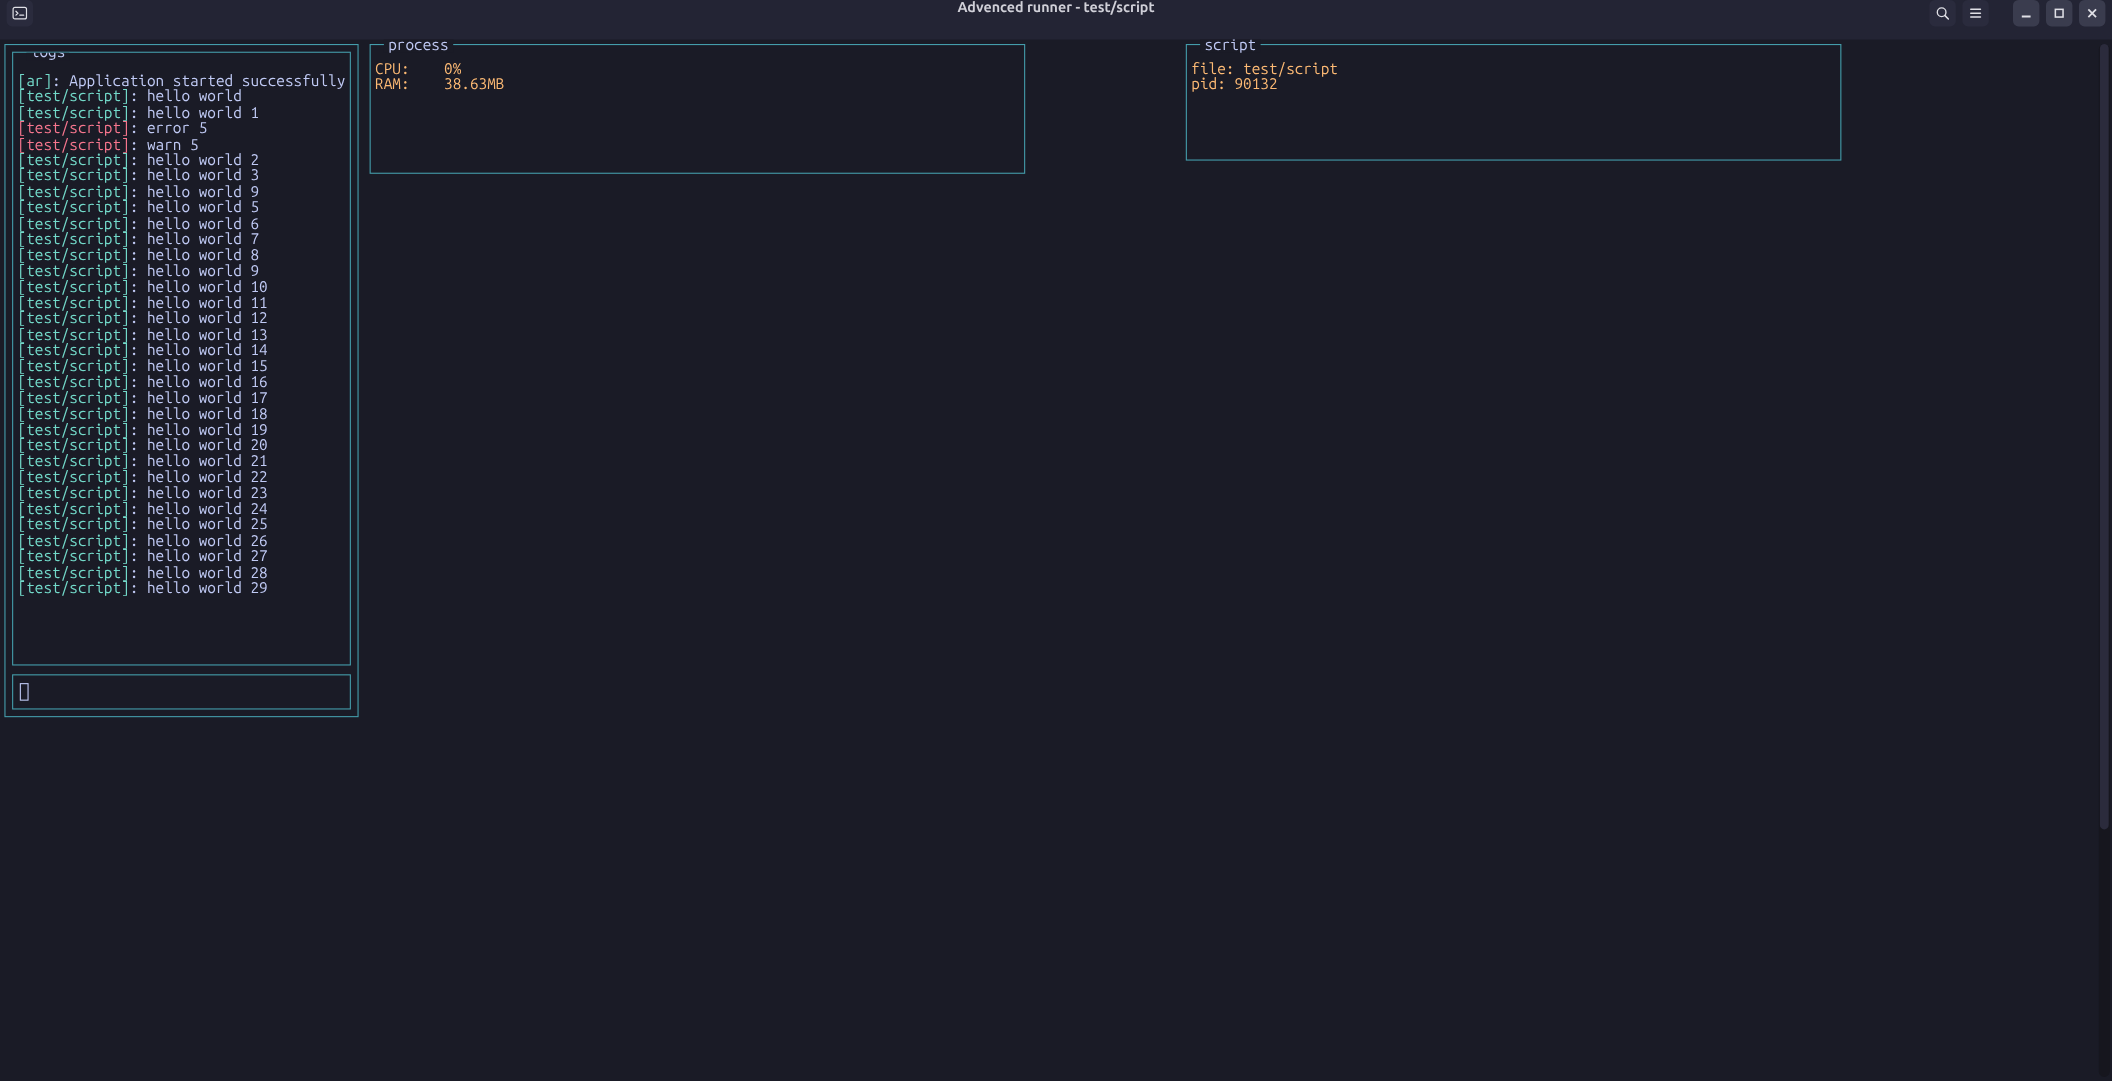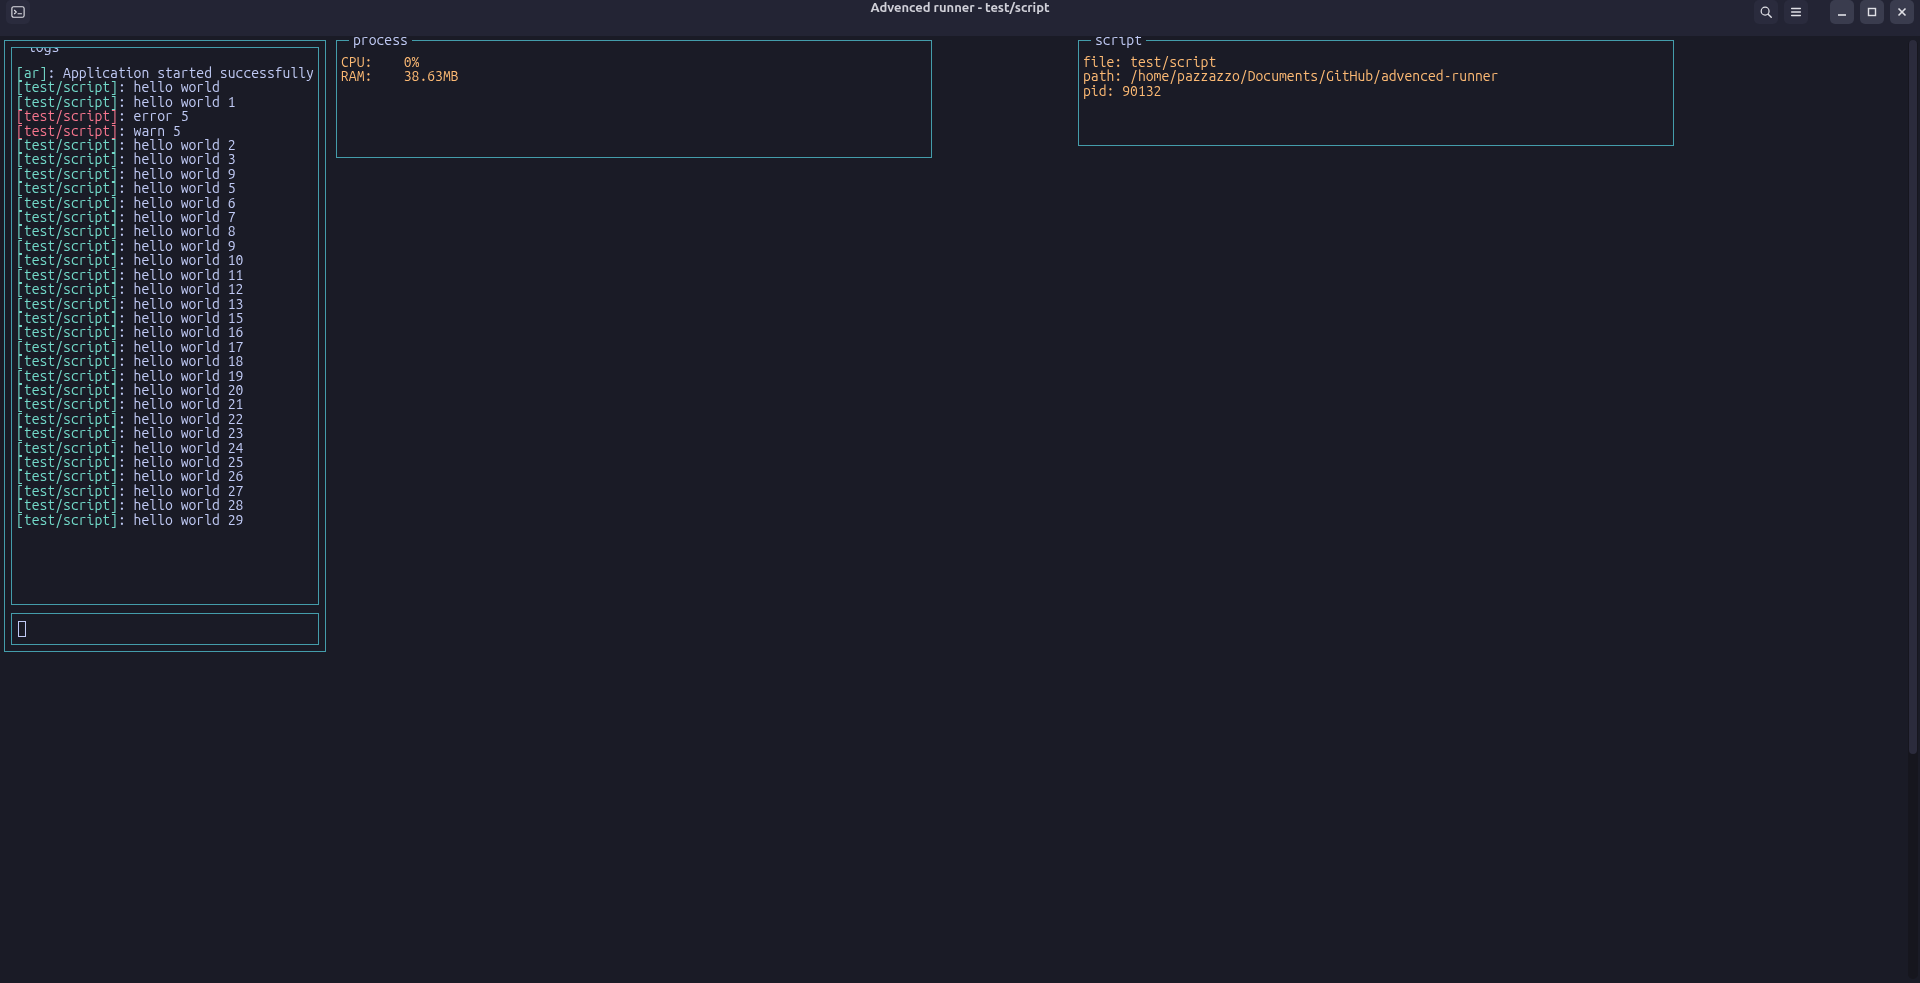--- a/index.html
+++ b/index.html
@@ -215,20 +215,21 @@
             <div class="log-line"><span class="tag-green">[test/script]</span><span class="tag-sep">: </span><span class="log-msg">hello world 9</span></div>
             <div class="log-line"><span class="tag-green">[test/script]</span><span class="tag-sep">: </span><span class="log-msg">hello world 5</span></div>
             <div class="log-line"><span class="tag-green">[test/script]</span><span class="tag-sep">: </span><span class="log-msg">hello world 6</span></div>
             <div class="log-line"><span class="tag-green">[test/script]</span><span class="tag-sep">: </span><span class="log-msg">hello world 7</span></div>
             <div class="log-line"><span class="tag-green">[test/script]</span><span class="tag-sep">: </span><span class="log-msg">hello world 8</span></div>
             <div class="log-line"><span class="tag-green">[test/script]</span><span class="tag-sep">: </span><span class="log-msg">hello world 9</span></div>
             <div class="log-line"><span class="tag-green">[test/script]</span><span class="tag-sep">: </span><span class="log-msg">hello world 10</span></div>
             <div class="log-line"><span class="tag-green">[test/script]</span><span class="tag-sep">: </span><span class="log-msg">hello world 11</span></div>
             <div class="log-line"><span class="tag-green">[test/script]</span><span class="tag-sep">: </span><span class="log-msg">hello world 12</span></div>
             <div class="log-line"><span class="tag-green">[test/script]</span><span class="tag-sep">: </span><span class="log-msg">hello world 13</span></div>
+            <div class="log-line"><span class="tag-green">[test/script]</span><span class="tag-sep">: </span><span class="log-msg">hello world 14</span></div>
             <div class="log-line"><span class="tag-green">[test/script]</span><span class="tag-sep">: </span><span class="log-msg">hello world 15</span></div>
             <div class="log-line"><span class="tag-green">[test/script]</span><span class="tag-sep">: </span><span class="log-msg">hello world 16</span></div>
             <div class="log-line"><span class="tag-green">[test/script]</span><span class="tag-sep">: </span><span class="log-msg">hello world 17</span></div>
             <div class="log-line"><span class="tag-green">[test/script]</span><span class="tag-sep">: </span><span class="log-msg">hello world 18</span></div>
             <div class="log-line"><span class="tag-green">[test/script]</span><span class="tag-sep">: </span><span class="log-msg">hello world 19</span></div>
             <div class="log-line"><span class="tag-green">[test/script]</span><span class="tag-sep">: </span><span class="log-msg">hello world 20</span></div>
             <div class="log-line"><span class="tag-green">[test/script]</span><span class="tag-sep">: </span><span class="log-msg">hello world 21</span></div>
             <div class="log-line"><span class="tag-green">[test/script]</span><span class="tag-sep">: </span><span class="log-msg">hello world 22</span></div>
             <div class="log-line"><span class="tag-green">[test/script]</span><span class="tag-sep">: </span><span class="log-msg">hello world 23</span></div>
             <div class="log-line"><span class="tag-green">[test/script]</span><span class="tag-sep">: </span><span class="log-msg">hello world 24</span></div>
@@ -249,21 +250,20 @@
       <div class="kv-line"><span>CPU:</span>    <span>0%</span></div>
       <div class="kv-line"><span>RAM:</span>    <span>38.63MB</span></div>
     </div>
 
   </div>
 
   <div class="right-col">
     <div class="panel script">
       <span class="legend">script</span>
       <div class="kv-line"><span>file:</span> <span>test/script</span></div>
-      <div class="kv-line"><span>path:</span> <span>/home/pazzazzo/Documents/GitHub/advenced-runner</span></div>
       <div class="kv-line"><span>pid:</span> <span>90132</span></div>
     </div>
   </div>
 
   <div class="scrollbar-track">
     <div class="scrollbar-thumb"></div>
   </div>
 </div>
 
 </body></html>

